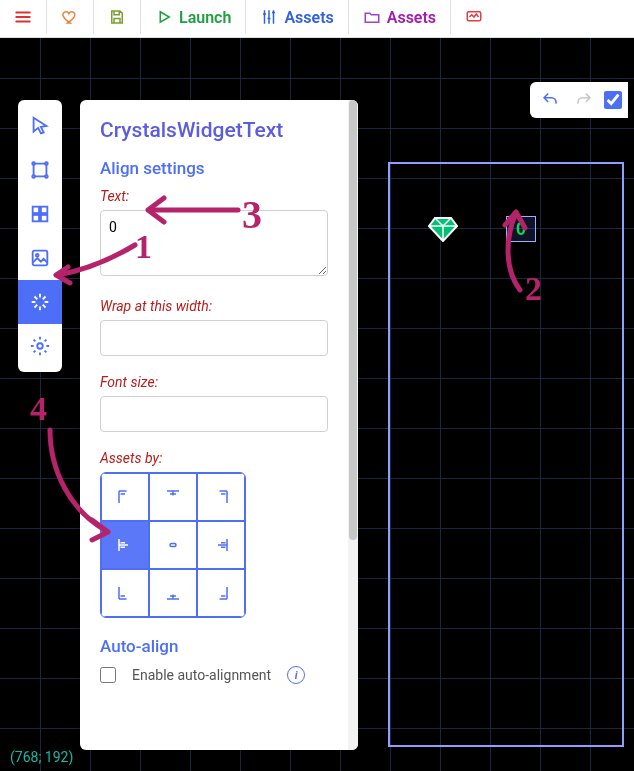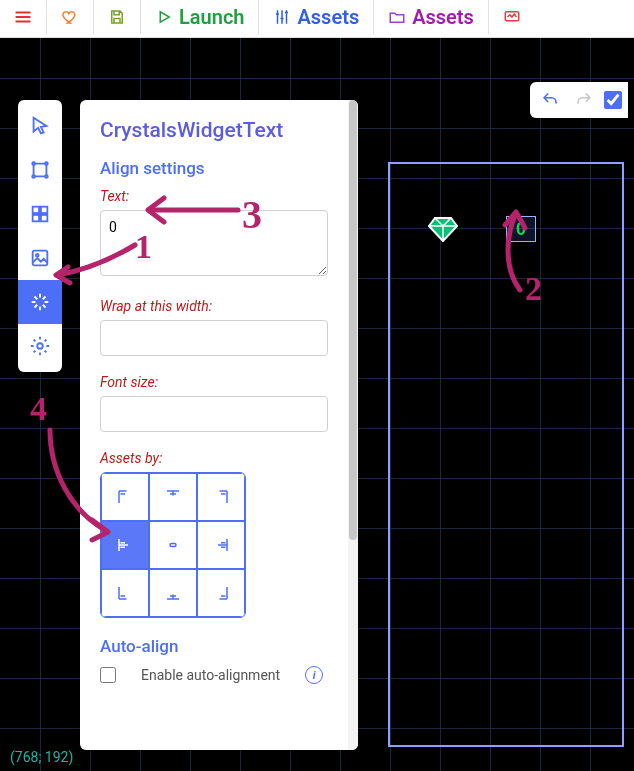--- a/index.html
+++ b/index.html
@@ -1,21 +1,21 @@
 <!DOCTYPE html>
 <html><head>
 <meta charset="utf-8">
 <style>
   * { box-sizing: border-box; margin: 0; padding: 0; }
   html, body { width: 634px; height: 771px; font-family: -apple-system, BlinkMacSystemFont, "Segoe UI", Roboto, sans-serif; overflow: hidden; }
   body { background: #0a0a0a; position: relative; }
 
   
   .top-toolbar { position: absolute; top: 0; left: 0; right: 0; height: 38px; background: #fff; display: flex; border-bottom: 1px solid #e0e0e0; }
-  .top-btn { height: 34px; display: flex; align-items: center; padding: 0 14px; border-right: 1px solid #e0e0e0; cursor: pointer; font-size: 20px; font-weight: 600; gap: 6px; }
+  .top-btn { height: 34px; display: flex; align-items: center; padding: 0 14px; border-right: 1px solid #e0e0e0; cursor: pointer; font-size: 16px; font-weight: 600; gap: 6px; }
   .top-btn svg { width: 18px; height: 18px; }
 
   
   .canvas-area { position: absolute; top: 38px; left: 0; right: 0; bottom: 0; background: #000; }
   .grid-bg { position: absolute; inset: 0;
     background-image:
       linear-gradient(#1a2740 1px, transparent 1px),
       linear-gradient(90deg, #1a2740 1px, transparent 1px);
     background-size: 50px 50px;
     background-position: -10px -10px;
@@ -40,21 +40,21 @@
   .text-input { width: 100%; height: 36px; border: 1px solid #d0d0d0; border-radius: 4px; padding: 0 8px; font-size: 14px; }
   .field-block { margin-bottom: 18px; }
 
   
   .align-grid { display: grid; grid-template-columns: repeat(3, 48px); grid-template-rows: repeat(3, 48px); border: 1px solid #4d6ff8; border-radius: 6px; overflow: hidden; width: 146px; }
   .align-cell { border: 0.5px solid #4d6ff8; display: flex; align-items: center; justify-content: center; cursor: pointer; }
   .align-cell.active { background: #5b78f9; }
   .align-cell svg { width: 18px; height: 18px; stroke: #4d6ff8; stroke-width: 2; fill: none; }
   .align-cell.active svg { stroke: #fff; }
 
-  .checkbox-row { display: flex; align-items: center; gap: 25px; color: #555; font-size: 14px; }
+  .checkbox-row { display: flex; align-items: center; gap: 16px; color: #555; font-size: 14px; }
   .checkbox-row input { width: 16px; height: 16px; }
   .info-icon { width: 18px; height: 18px; border-radius: 50%; border: 1.5px solid #4d6ff8; color: #4d6ff8; display: inline-flex; align-items: center; justify-content: center; font-size: 11px; font-weight: bold; font-style: italic; }
 
   
   .canvas-frame { position: absolute; top: 124px; left: 388px; width: 236px; height: 585px; border: 2px solid #8ea0ff; }
 
   
   .gem { position: absolute; top: 178px; left: 428px; width: 30px; height: 26px; }
   .text-widget { position: absolute; top: 178px; left: 506px; width: 30px; height: 26px; border: 1px solid #9db0ff; background: rgba(100,130,255,.15); display: flex; align-items: center; justify-content: center; color: #00e05a; font-weight: 900; font-size: 18px; font-family: Arial, sans-serif; }
 

